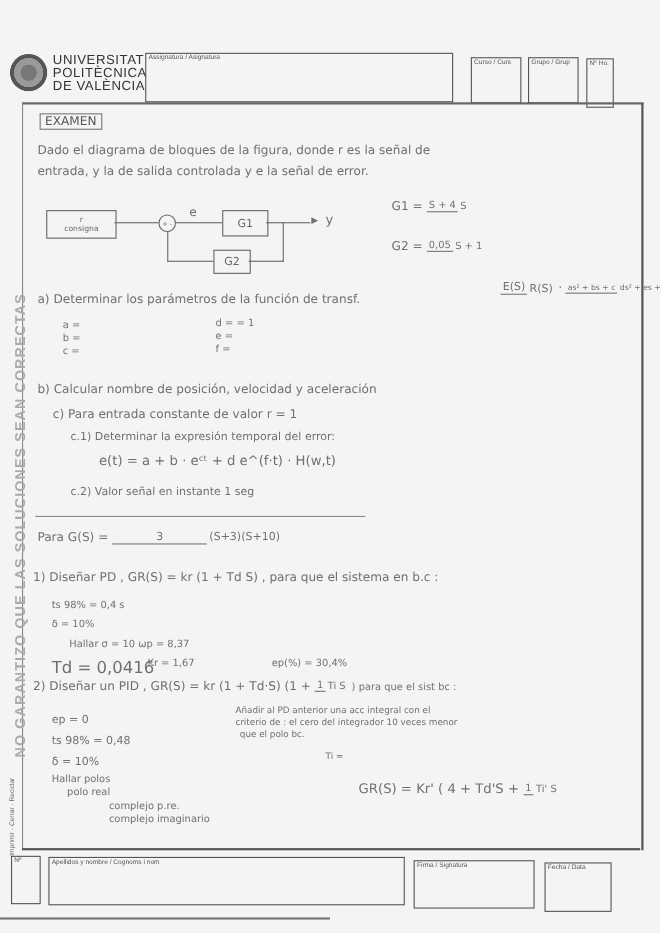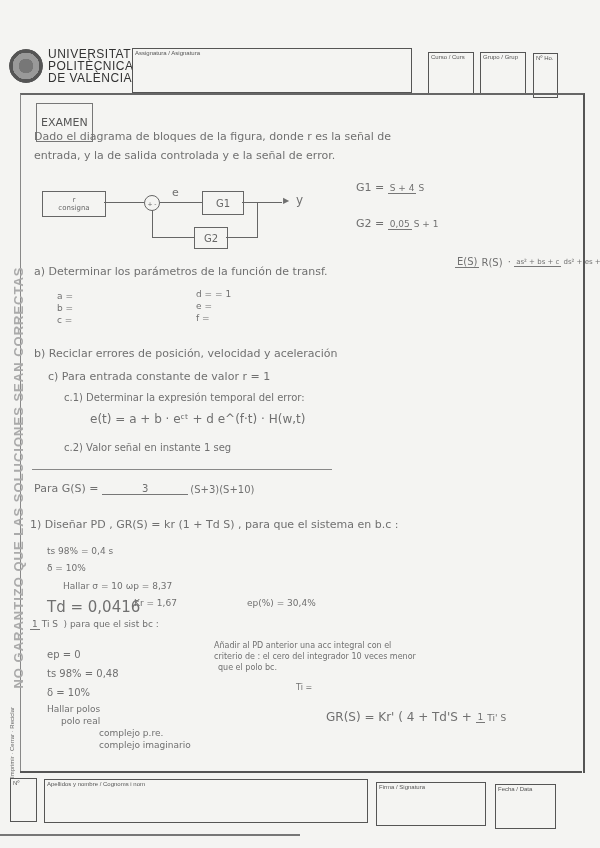--- a/index.html
+++ b/index.html
@@ -19,21 +19,21 @@
       background: radial-gradient(circle, #777 0 30%, #999 31% 55%, #555 56% 70%, #bbb 71%); }
     .uni-name { position:absolute; left:48px; top:48px; font-size:12px; line-height:12px; color:#333; letter-spacing:0.5px; font-family:"Liberation Sans", sans-serif; }
 
     
     .main-frame { position:absolute; left:20px; top:93px; width:562px; height:678px; border-right:2px solid #555; border-left:1.5px solid #888; border-top:2px solid #666; }
     .bottom-rule { position:absolute; left:20px; top:771px; width:562px; border-top:2px solid #555; }
 
     .side-text { position:absolute; left:-232px; top:470px; width:500px; transform:rotate(-90deg); transform-origin:center; font-size:13px; font-weight:bold; color:#aaa; letter-spacing:1px; text-align:center; font-family:"Liberation Sans", sans-serif; }
     .side-small { position:absolute; left:-28px; top:735px; width:80px; transform:rotate(-90deg); font-size:6px; color:#666; font-family:"Liberation Sans", sans-serif; }
 
-    .examen-box { position:absolute; left:36px; top:103px; padding:12px 4px; border:1.5px solid #777; font-size:11px; color:#555; }
+    .examen-box { position:absolute; left:36px; top:103px; padding:0 4px; border:1.5px solid #777; font-size:11px; color:#555; }
 
     .line { font-size:11px; }
 
     
     .blk { position:absolute; border:1.3px solid #666; display:flex; align-items:center; justify-content:center; font-size:10px; color:#666; }
     .wire { position:absolute; background:#666; }
     .sum { position:absolute; width:14px; height:14px; border:1.2px solid #666; border-radius:50%; font-size:8px; display:flex; align-items:center; justify-content:center; color:#666; }
 
     .frac { display:inline-flex; flex-direction:row; align-items:center; vertical-align:middle; font-size:9px; }
     .frac .num { border-bottom:1px solid #777; padding:0 2px; }
@@ -131,21 +131,21 @@
   <div>a =</div>
   <div>b =</div>
   <div>c =</div>
 </div>
 <div class="abs hw" style="left:196px;top:288px;font-size:9px;line-height:12px;">
   <div>d = = 1</div>
   <div>e =</div>
   <div>f =</div>
 </div>
 
-<div class="abs hw line" style="left:34px;top:347px;">b) Reciclar errores de posición, velocidad y aceleración</div>
+<div class="abs hw line" style="left:34px;top:347px;">b) Calcular nombre de posición, velocidad y aceleración</div>
 <div class="abs hw line" style="left:48px;top:370px;">c) Para entrada constante de valor   r = 1</div>
 <div class="abs hw" style="left:64px;top:392px;font-size:10px;">c.1) Determinar la expresión temporal del error:</div>
 <div class="abs hw" style="left:90px;top:412px;font-size:12px;">e(t) = a + b · eᶜᵗ + d e^(f·t) · H(w,t)</div>
 <div class="abs hw" style="left:64px;top:442px;font-size:10px;">c.2) Valor señal en instante 1 seg</div>
 
 <div class="divider"></div>
 
 <div class="abs hw" style="left:34px;top:482px;font-size:11px;">
   <span>Para G(S) =</span>
   <span class="frac" style="font-size:10px;">
@@ -158,20 +158,21 @@
 <div class="abs hw" style="left:47px;top:543px;font-size:9px;line-height:17px;">
   <div>ts 98% = 0,4 s</div>
   <div>δ = 10%</div>
 </div>
 <div class="abs hw" style="left:47px;top:581px;font-size:9px;margin-left:16px;">Hallar  σ = 10   ωp = 8,37</div>
 <div class="abs hw" style="left:47px;top:598px;font-size:15px;">Td = 0,0416</div>
 <div class="abs hw" style="left:134px;top:598px;font-size:9px;">Kr = 1,67</div>
 <div class="abs hw" style="left:247px;top:598px;font-size:9px;">ep(%) = 30,4%</div>
 
 <div class="abs hw line" style="left:30px;top:617px;">
+  <span>2) Diseñar un PID , GR(S) = kr (1 + Td·S) (1 +</span>
   <span class="frac">
       <span class="num">1</span>
       <span class="den">Ti S</span>
     </span>
   <span style="font-size:9px;">) para que el sist bc :</span>
 </div>
 <div class="abs hw" style="left:47px;top:645px;font-size:10px;line-height:19px;">
   <div>ep = 0</div>
   <div>ts 98% = 0,48</div>
   <div>δ = 10%</div>

